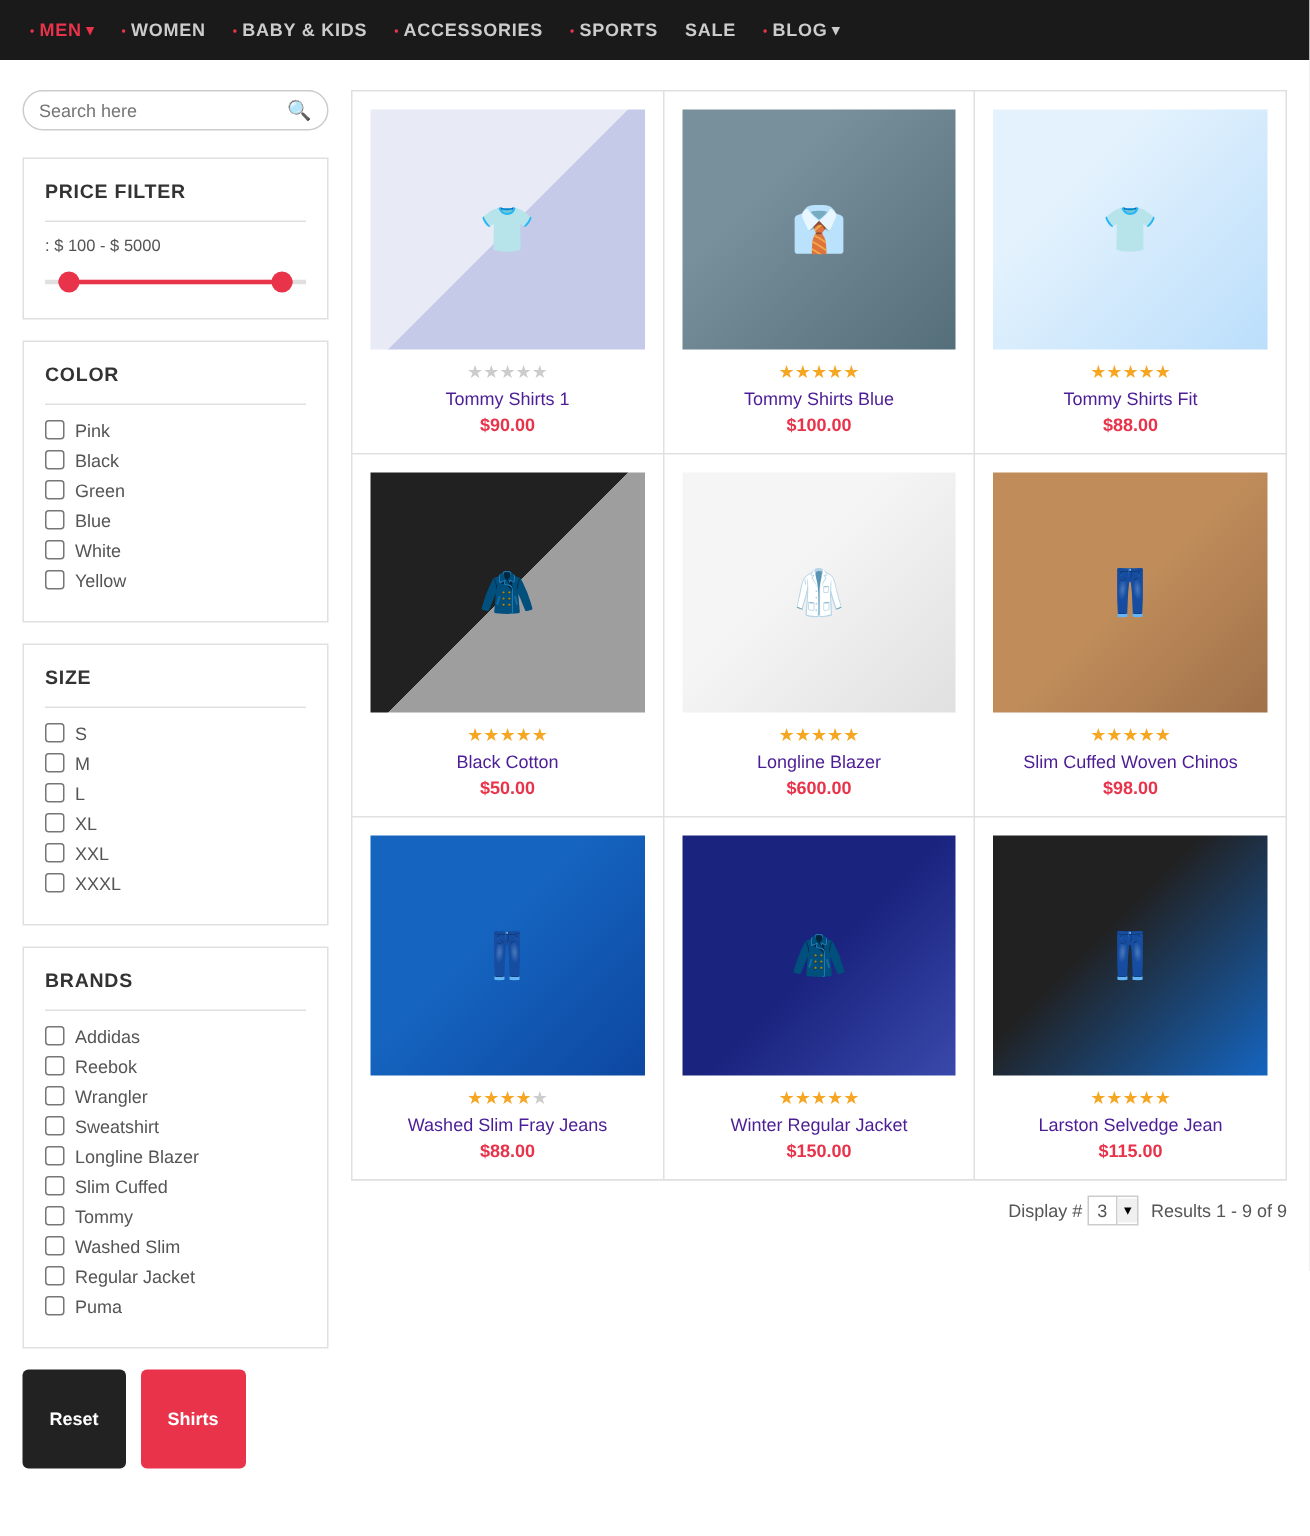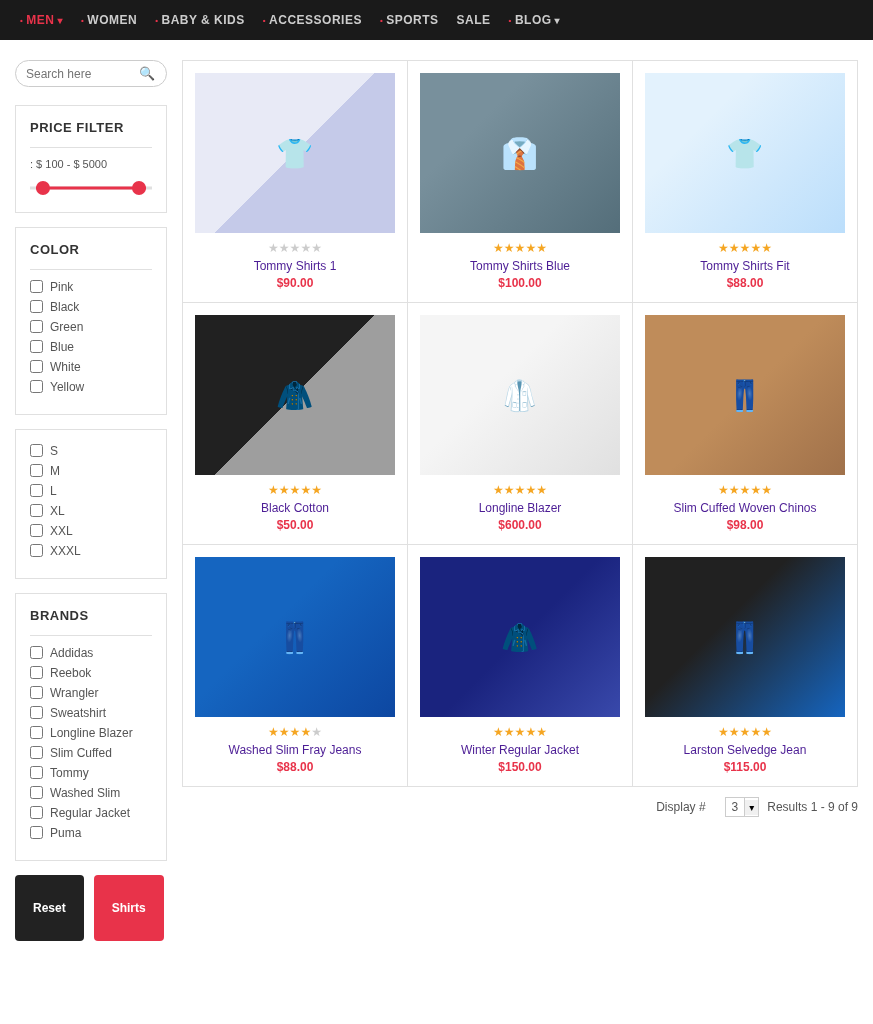--- a/index.html
+++ b/index.html
@@ -33,21 +33,21 @@
       max-width: 873px;
       margin: 0 auto;
       padding: 20px 15px;
       gap: 15px;
       background: #fff;
       min-height: calc(100vh - 40px);
     }
 
     
     .sidebar {
-      width: 152px;
+      width: 204px;
       flex-shrink: 0;
     }
     .search-box {
       display: flex;
       align-items: center;
       border: 1px solid #ccc;
       border-radius: 20px;
       padding: 5px 10px;
       margin-bottom: 18px;
       background: #fff;
@@ -191,21 +191,21 @@
       justify-content: flex-end;
       align-items: center;
       padding: 10px 0;
       gap: 8px;
       font-size: 12px;
       color: #555;
     }
     .display-select {
       display: flex;
       align-items: center;
-      gap: 19px;
+      gap: 3px;
     }
     .display-select span { font-size: 12px; color: #555; }
     .display-num-box {
       border: 1px solid #ccc;
       display: flex;
       align-items: center;
     }
     .display-num-box span {
       padding: 2px 6px;
       font-size: 12px;
@@ -317,20 +317,21 @@
     <span>White</span>
           </div>
           <div class="checkbox-item">
             <input type="checkbox" style="">
     <span>Yellow</span>
           </div>
         </div>
     </div>
 
     <div class="sidebar-section">
+      <h3>SIZE</h3>
       <div id="size-options">
           <div class="checkbox-item">
             <input type="checkbox" style="">
     <span>S</span>
           </div>
           <div class="checkbox-item">
             <input type="checkbox" style="">
     <span>M</span>
           </div>
           <div class="checkbox-item">

